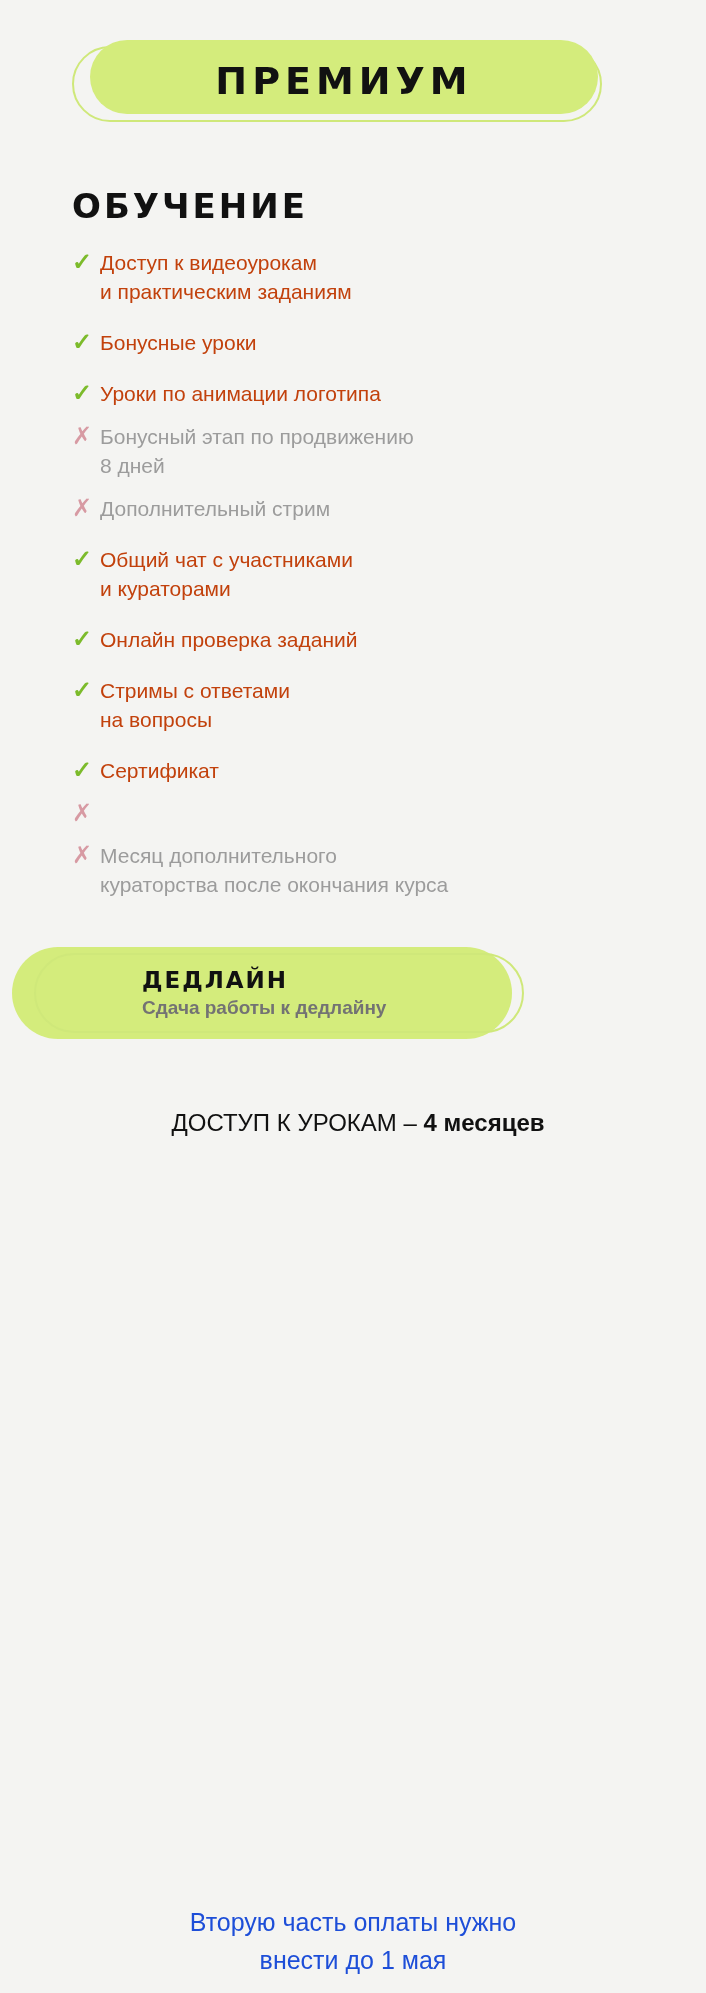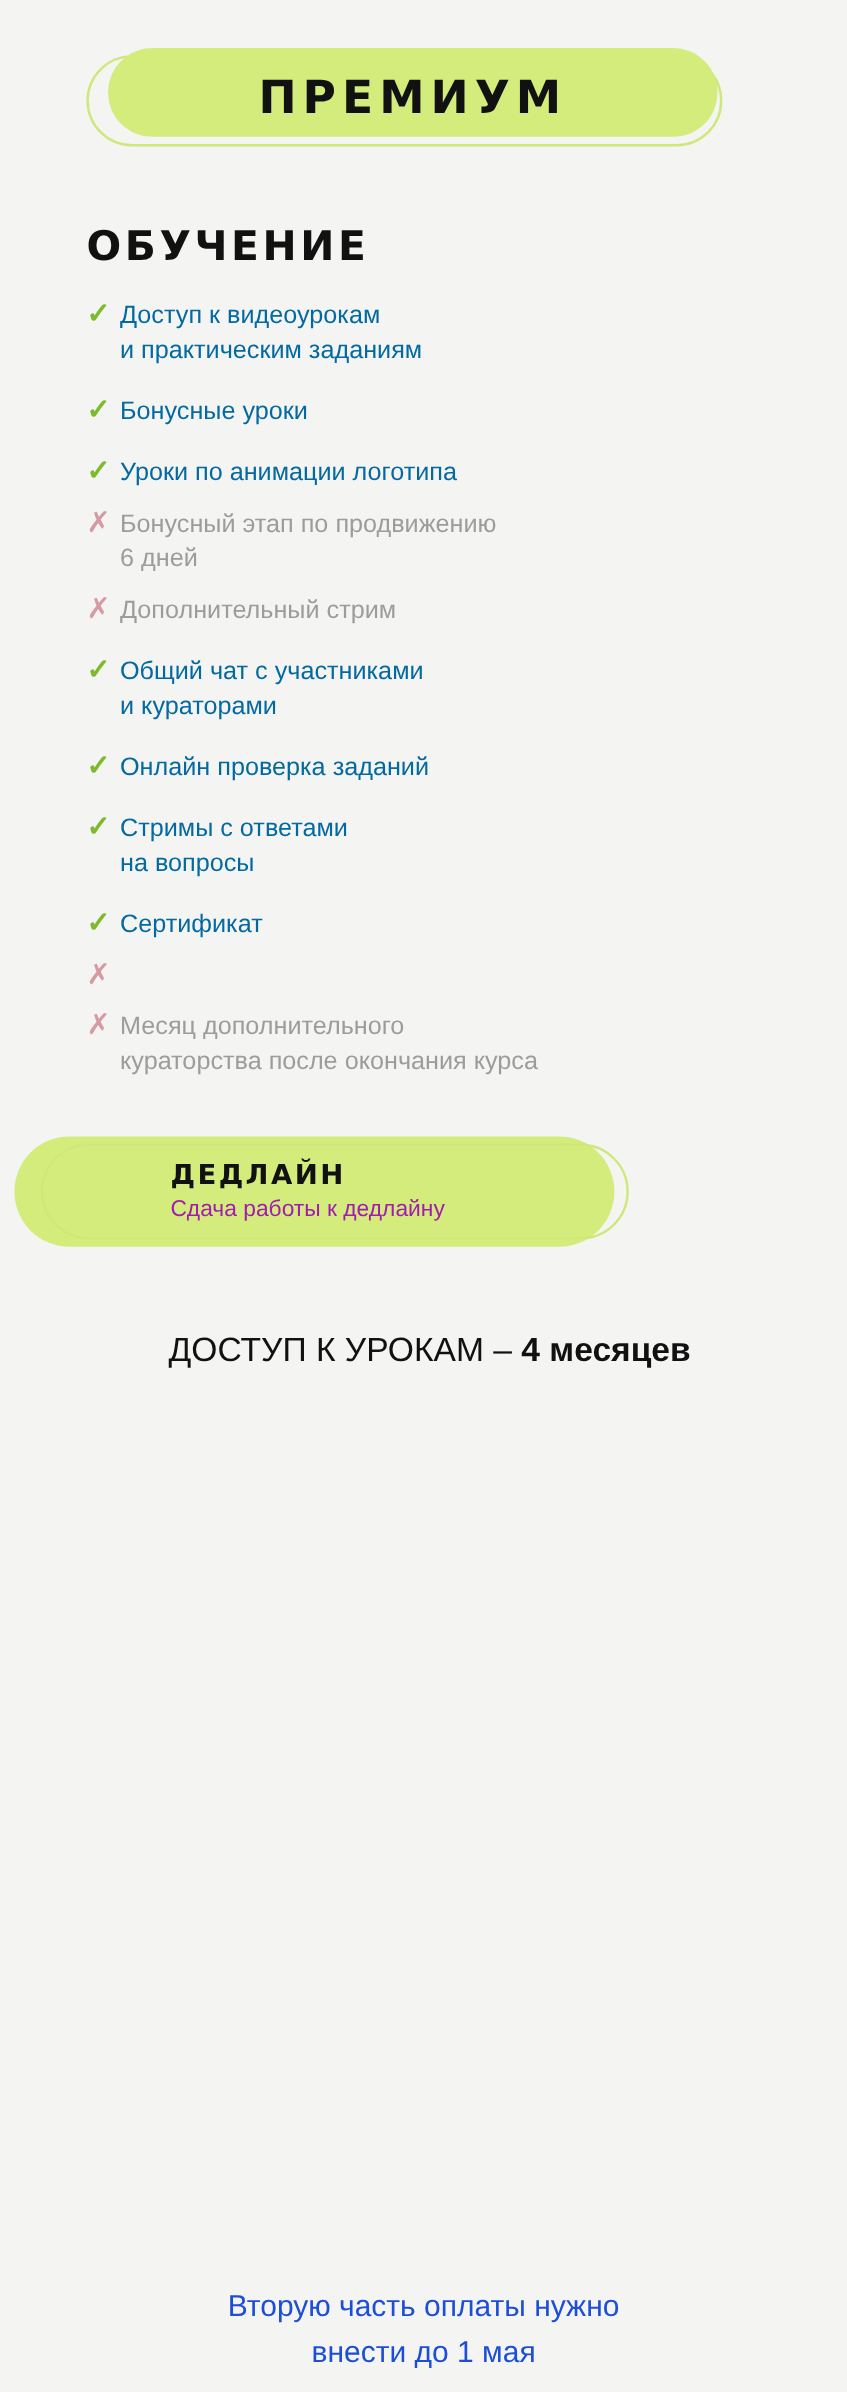--- a/index.html
+++ b/index.html
@@ -97,21 +97,21 @@
     line-height: 28px;
     font-weight: 700;
     text-align: left;
   }
   .mark.check { color: #7cbb2b; }
   .mark.cross { color: #d79aa3; font-weight: 400; }
 
   .item-text {
     font-size: 21px;
     line-height: 29px;
-    color: #0369a1;
+    color: #c2410c;
     white-space: pre-line;
   }
   .item-text.muted { color: #9c9c9c; }
 
   .list-included { margin-top: 12px; margin-left: 18px; }
   .list-excluded { margin-top: 26px; margin-left: 14px; }
   .list-included-2 { margin-top: 10px; margin-left: 12px; }
   .list-excluded-2 { margin-top: 26px; margin-left: 8px; }
 
   
@@ -156,28 +156,28 @@
   .deadline-title {
     font-size: 23px;
     font-weight: 700;
     letter-spacing: 2px;
     color: #111;
     font-family: "DejaVu Sans", sans-serif;
   }
   .deadline-sub {
     margin-top: 4px;
     font-size: 19px;
-    font-weight: 400;
-    color: #a21caf;
+    font-weight: 700;
+    color: #737373;
   }
 
   
   .access-line {
     margin-top: 52px;
-    font-size: 28px;
+    font-size: 24px;
     color: #111;
     text-align: center;
     padding-left: 10px;
   }
   .access-line b { font-weight: 700; }
 
   
   .footer-note {
     position: absolute;
     left: 0;
@@ -216,21 +216,21 @@
     <li>
       <span class="mark check">✓</span>
       <span class="item-text">Уроки по анимации логотипа</span>
     </li>
   </ul>
 
   <ul class="feature-list tight list-excluded">
     <li>
       <span class="mark cross">✗</span>
       <span class="item-text muted">Бонусный этап по продвижению
-6 дней</span>
+8 дней</span>
     </li>
     <li>
       <span class="mark cross">✗</span>
       <span class="item-text muted">Дополнительный стрим</span>
     </li>
   </ul>
 
 
   <ul class="feature-list list-included-2">
     <li>

